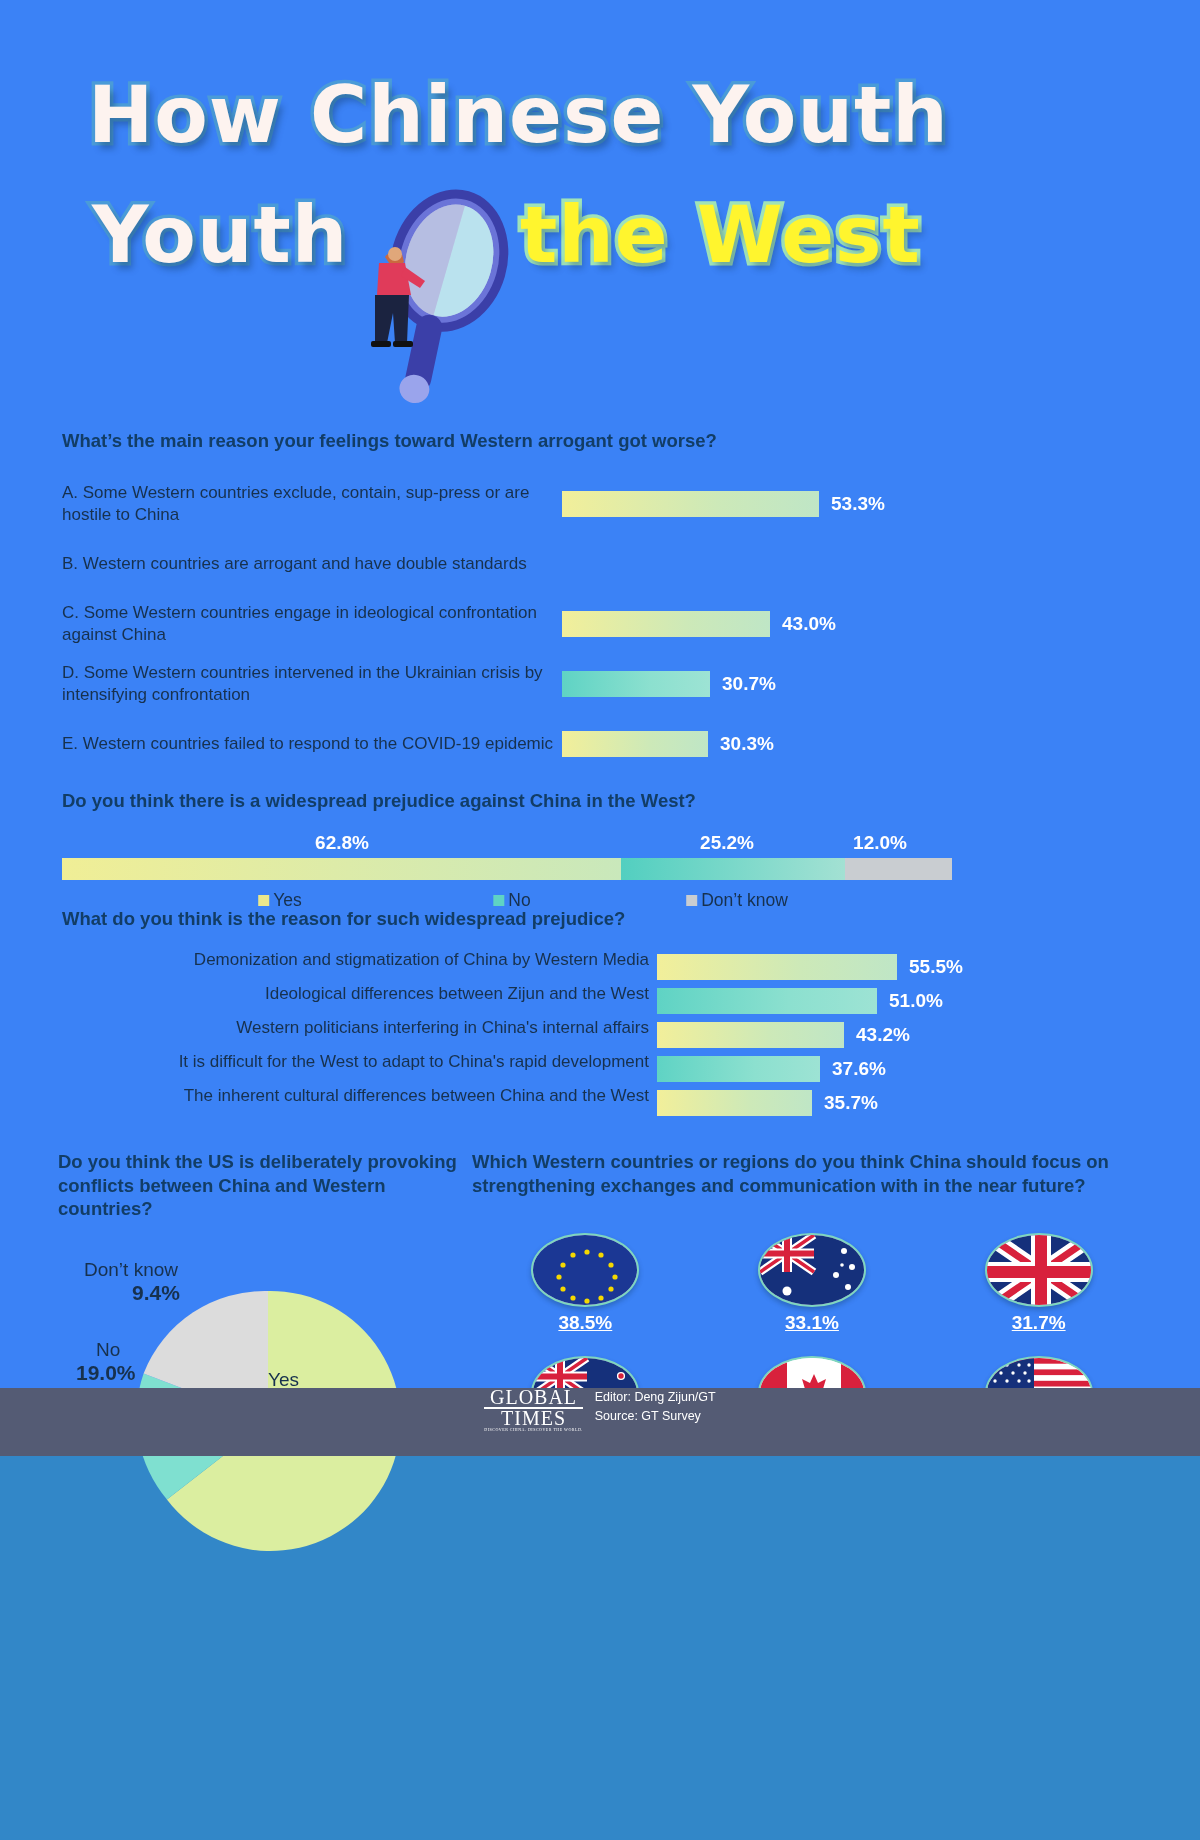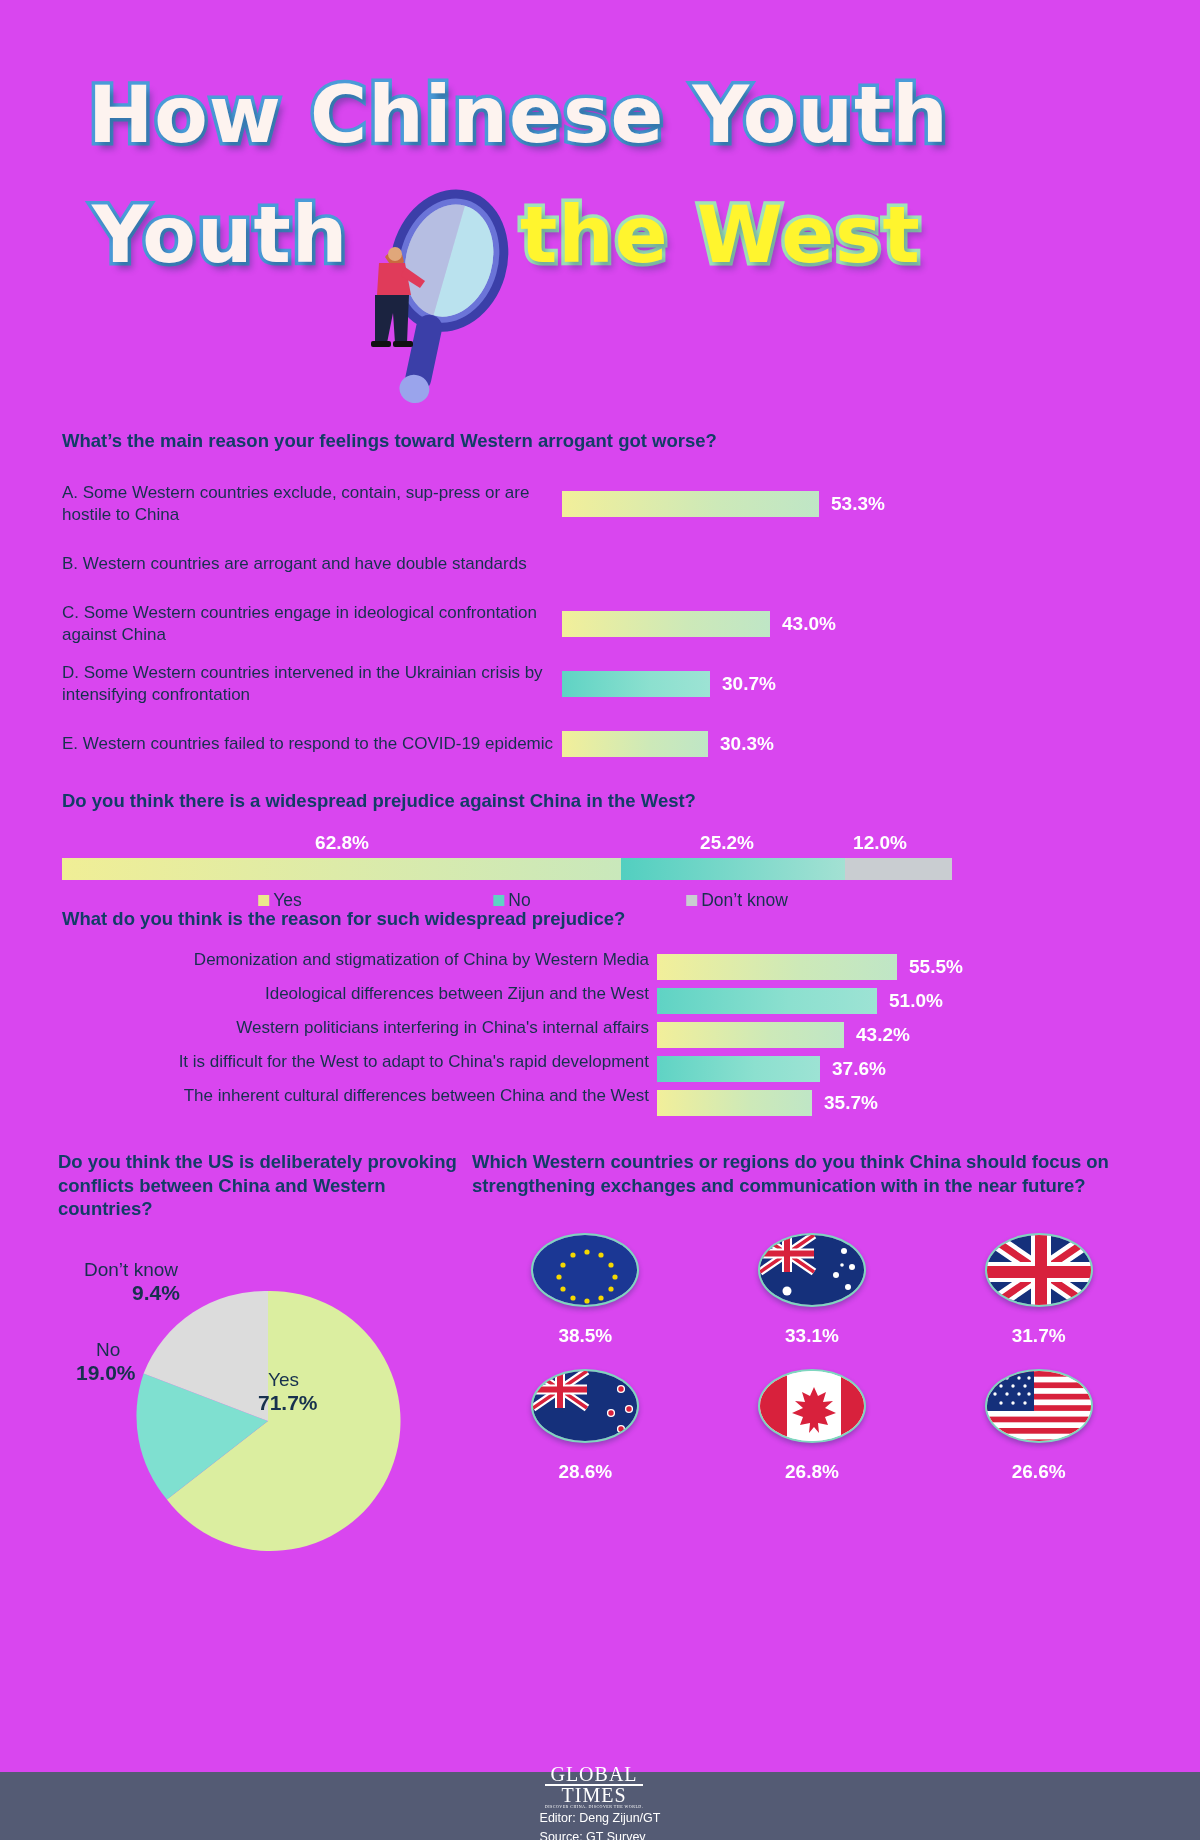--- a/index.html
+++ b/index.html
@@ -2,21 +2,21 @@
 <html><head>
 <meta charset="utf-8">
 <style>
   * { box-sizing: border-box; margin: 0; padding: 0; }
   html, body {
     width: 1200px; height: 1840px;
     background: #3287c8;
     font-family: "Liberation Sans", sans-serif;
     overflow: hidden;
   }
-  .page { position: relative; width: 1200px; height: 1840px; background: #d946ef; }
+  .page { position: relative; width: 1200px; height: 1456px; background: #3b82f6; }
 
   
   .header { position: relative; height: 420px; }
   .title-line { position: absolute; white-space: nowrap; font-weight: 700; letter-spacing: 1px; }
   .t1 {
     left: 88px; top: 70px; font-size: 78px;
     color: #fdf3ef;
     -webkit-text-stroke: 7px #4a9bd8;
     paint-order: stroke fill;
     text-shadow: 5px 7px 6px rgba(12,50,90,.35);
@@ -99,26 +99,26 @@
 
   
   .sec5 { position: absolute; left: 472px; top: 1150px; width: 680px; }
   .sec5 .q-title { line-height: 1.28; }
   .flag-grid { margin-top: 36px; display: grid; grid-template-columns: repeat(3, 1fr);
                row-gap: 22px; }
   .flag-cell { text-align: center; }
   .flag-oval { width: 108px; height: 74px; margin: 0 auto; border-radius: 50%;
                overflow: hidden; border: 2px solid #7fd6bf;
                box-shadow: 0 3px 5px rgba(10,45,80,.3); position: relative; background:#fff; }
-  .flag-cell .fpct { margin-top: 18px; color: #fff; font-weight: 700; font-size: 19px;
-                     font-family: "Liberation Sans", sans-serif; }
+  .flag-cell .fpct { margin-top: 5px; color: #fff; font-weight: 700; font-size: 19px;
+                     font-family: "Liberation Sans", sans-serif; text-decoration: underline; }
 
   
   .footer { position: absolute; left: 0; bottom: 0; width: 1200px; height: 68px;
-            background: #545b74; display: flex; align-items: center; justify-content: center; flex-direction: column; }
+            background: #545b74; display: flex; justify-content: center; }
   .gt-logo { color: #fff; text-align: center; line-height: 0.95; margin-right: 12px;
              font-family: "Liberation Serif", serif; }
   .gt-logo .l1 { font-size: 20px; letter-spacing: 1px; border-bottom: 2px solid #fff; }
   .gt-logo .l2 { font-size: 20px; letter-spacing: 1px; }
   .gt-logo .l3 { font-size: 4px; letter-spacing: .5px; }
   .credits { color: #fff; font-size: 12.5px; line-height: 1.5;
              font-family: "Liberation Sans", sans-serif; }
 </style>
 </head>
 <body>

